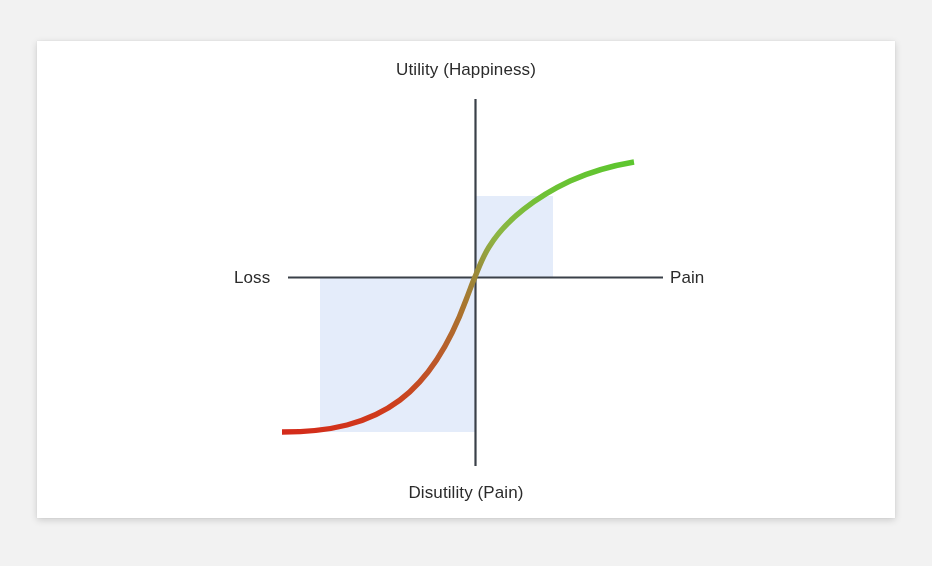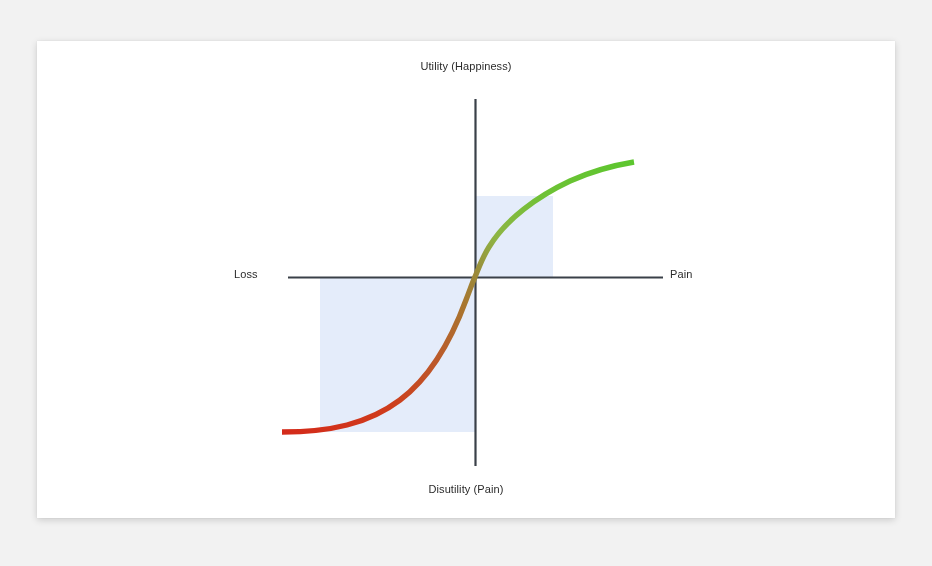--- a/index.html
+++ b/index.html
@@ -25,21 +25,21 @@
   #plot {
     position: absolute;
     left: 0;
     top: 0;
     width: 932px;
     height: 566px;
   }
   .axis-label {
     position: absolute;
     color: #2b2b2b;
-    font-size: 11px;
+    font-size: 17px;
     white-space: nowrap;
     letter-spacing: 0.1px;
   }
   #label-top {
     left: 0;
     top: 60px;
     width: 932px;
     text-align: center;
   }
   #label-bottom {

